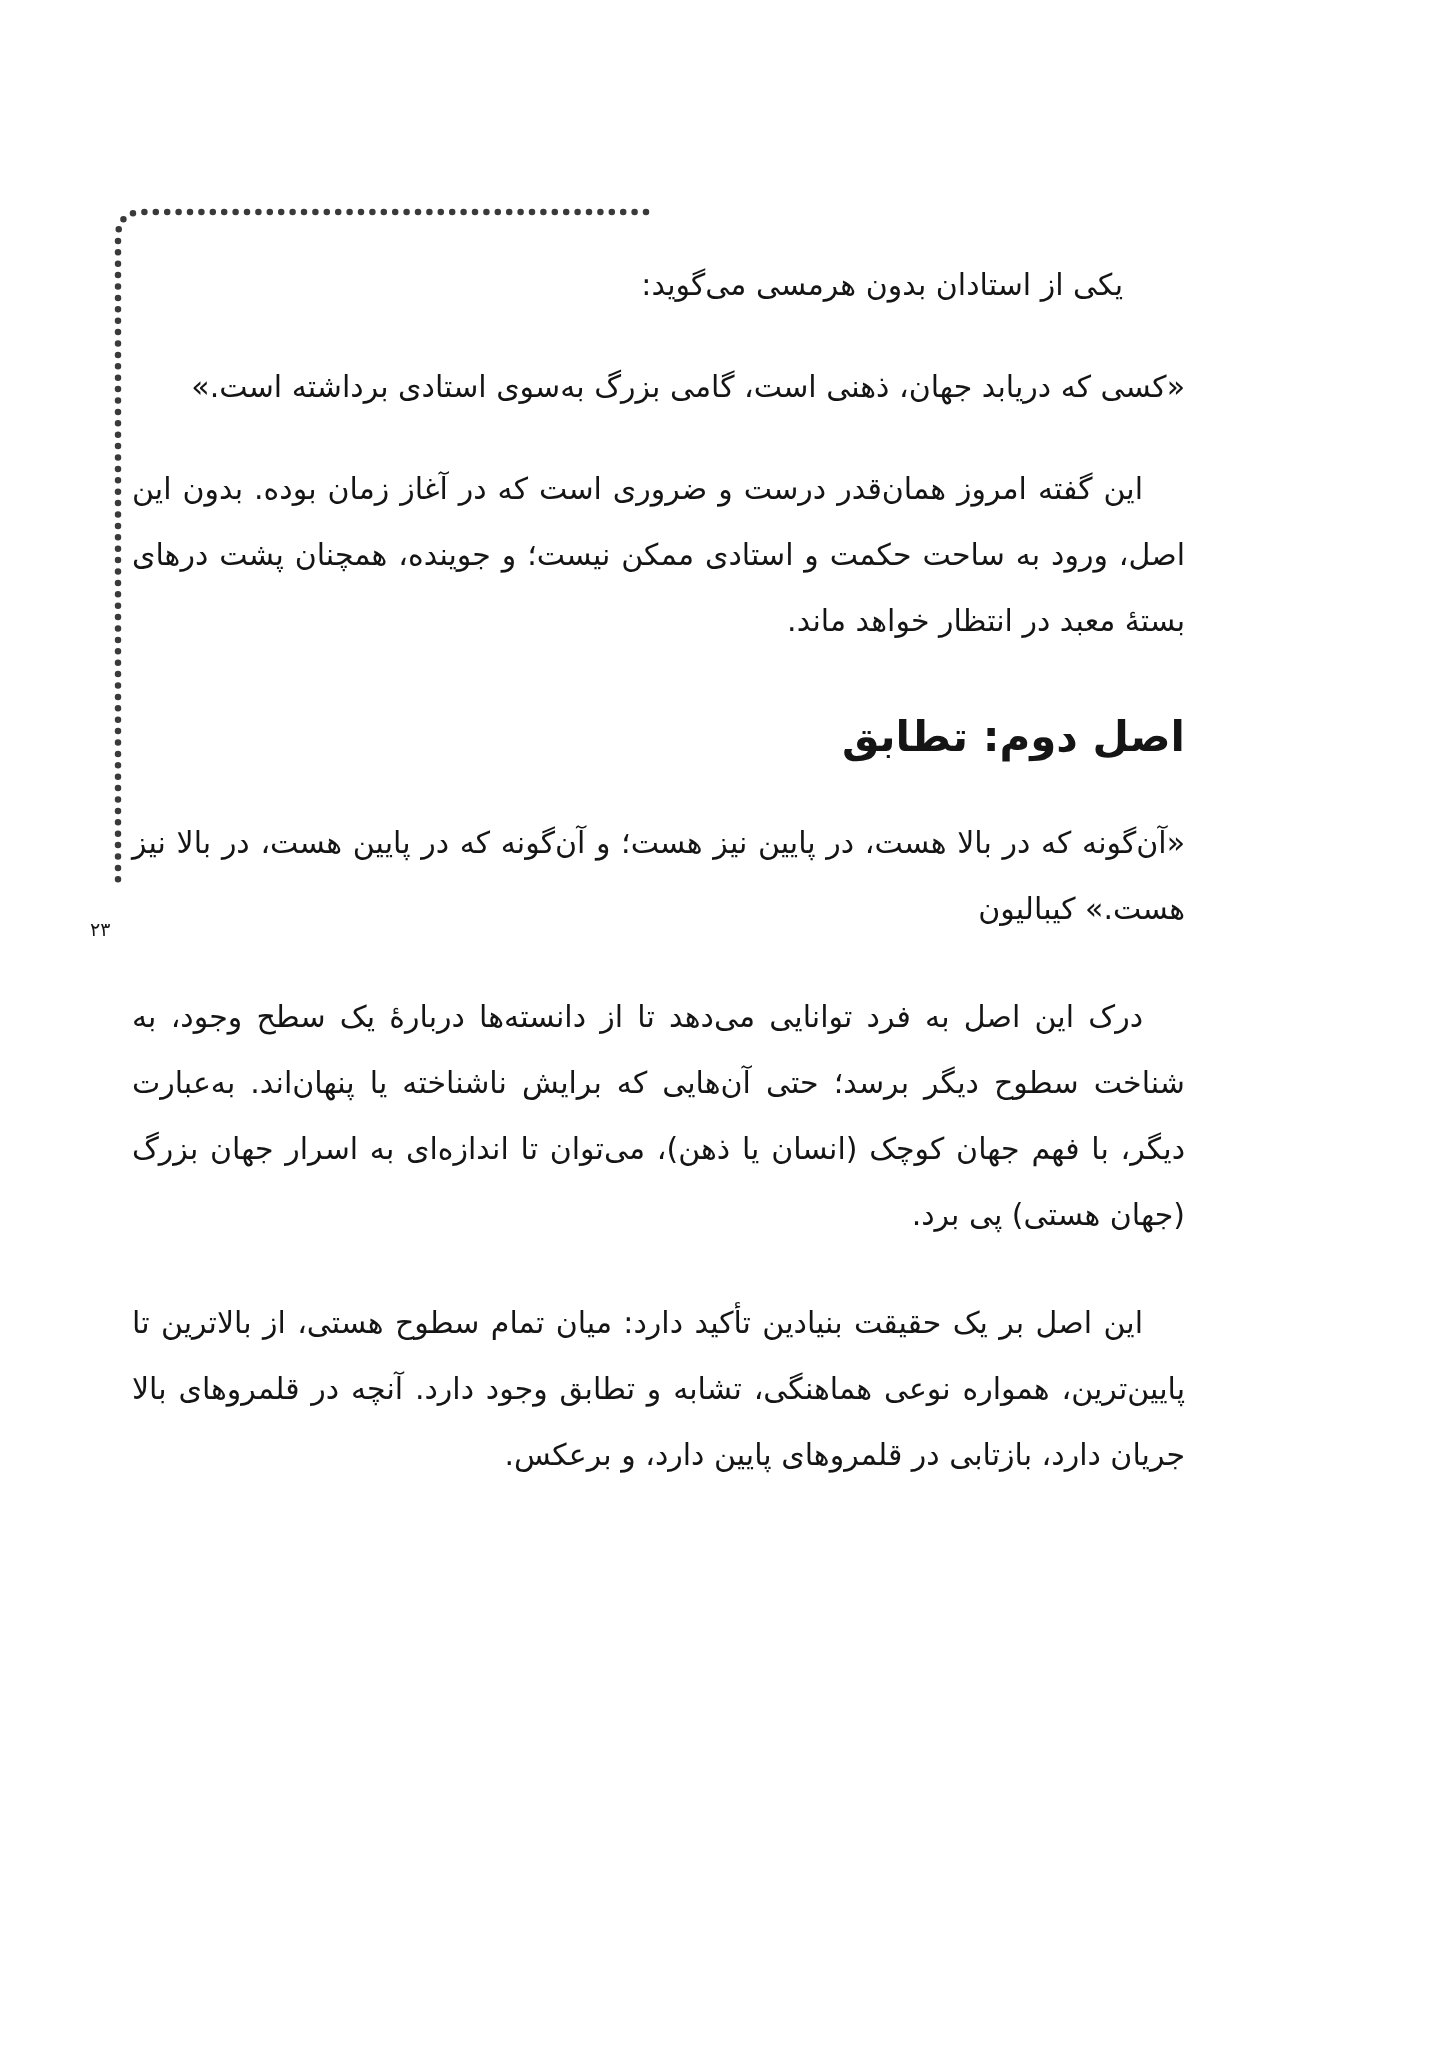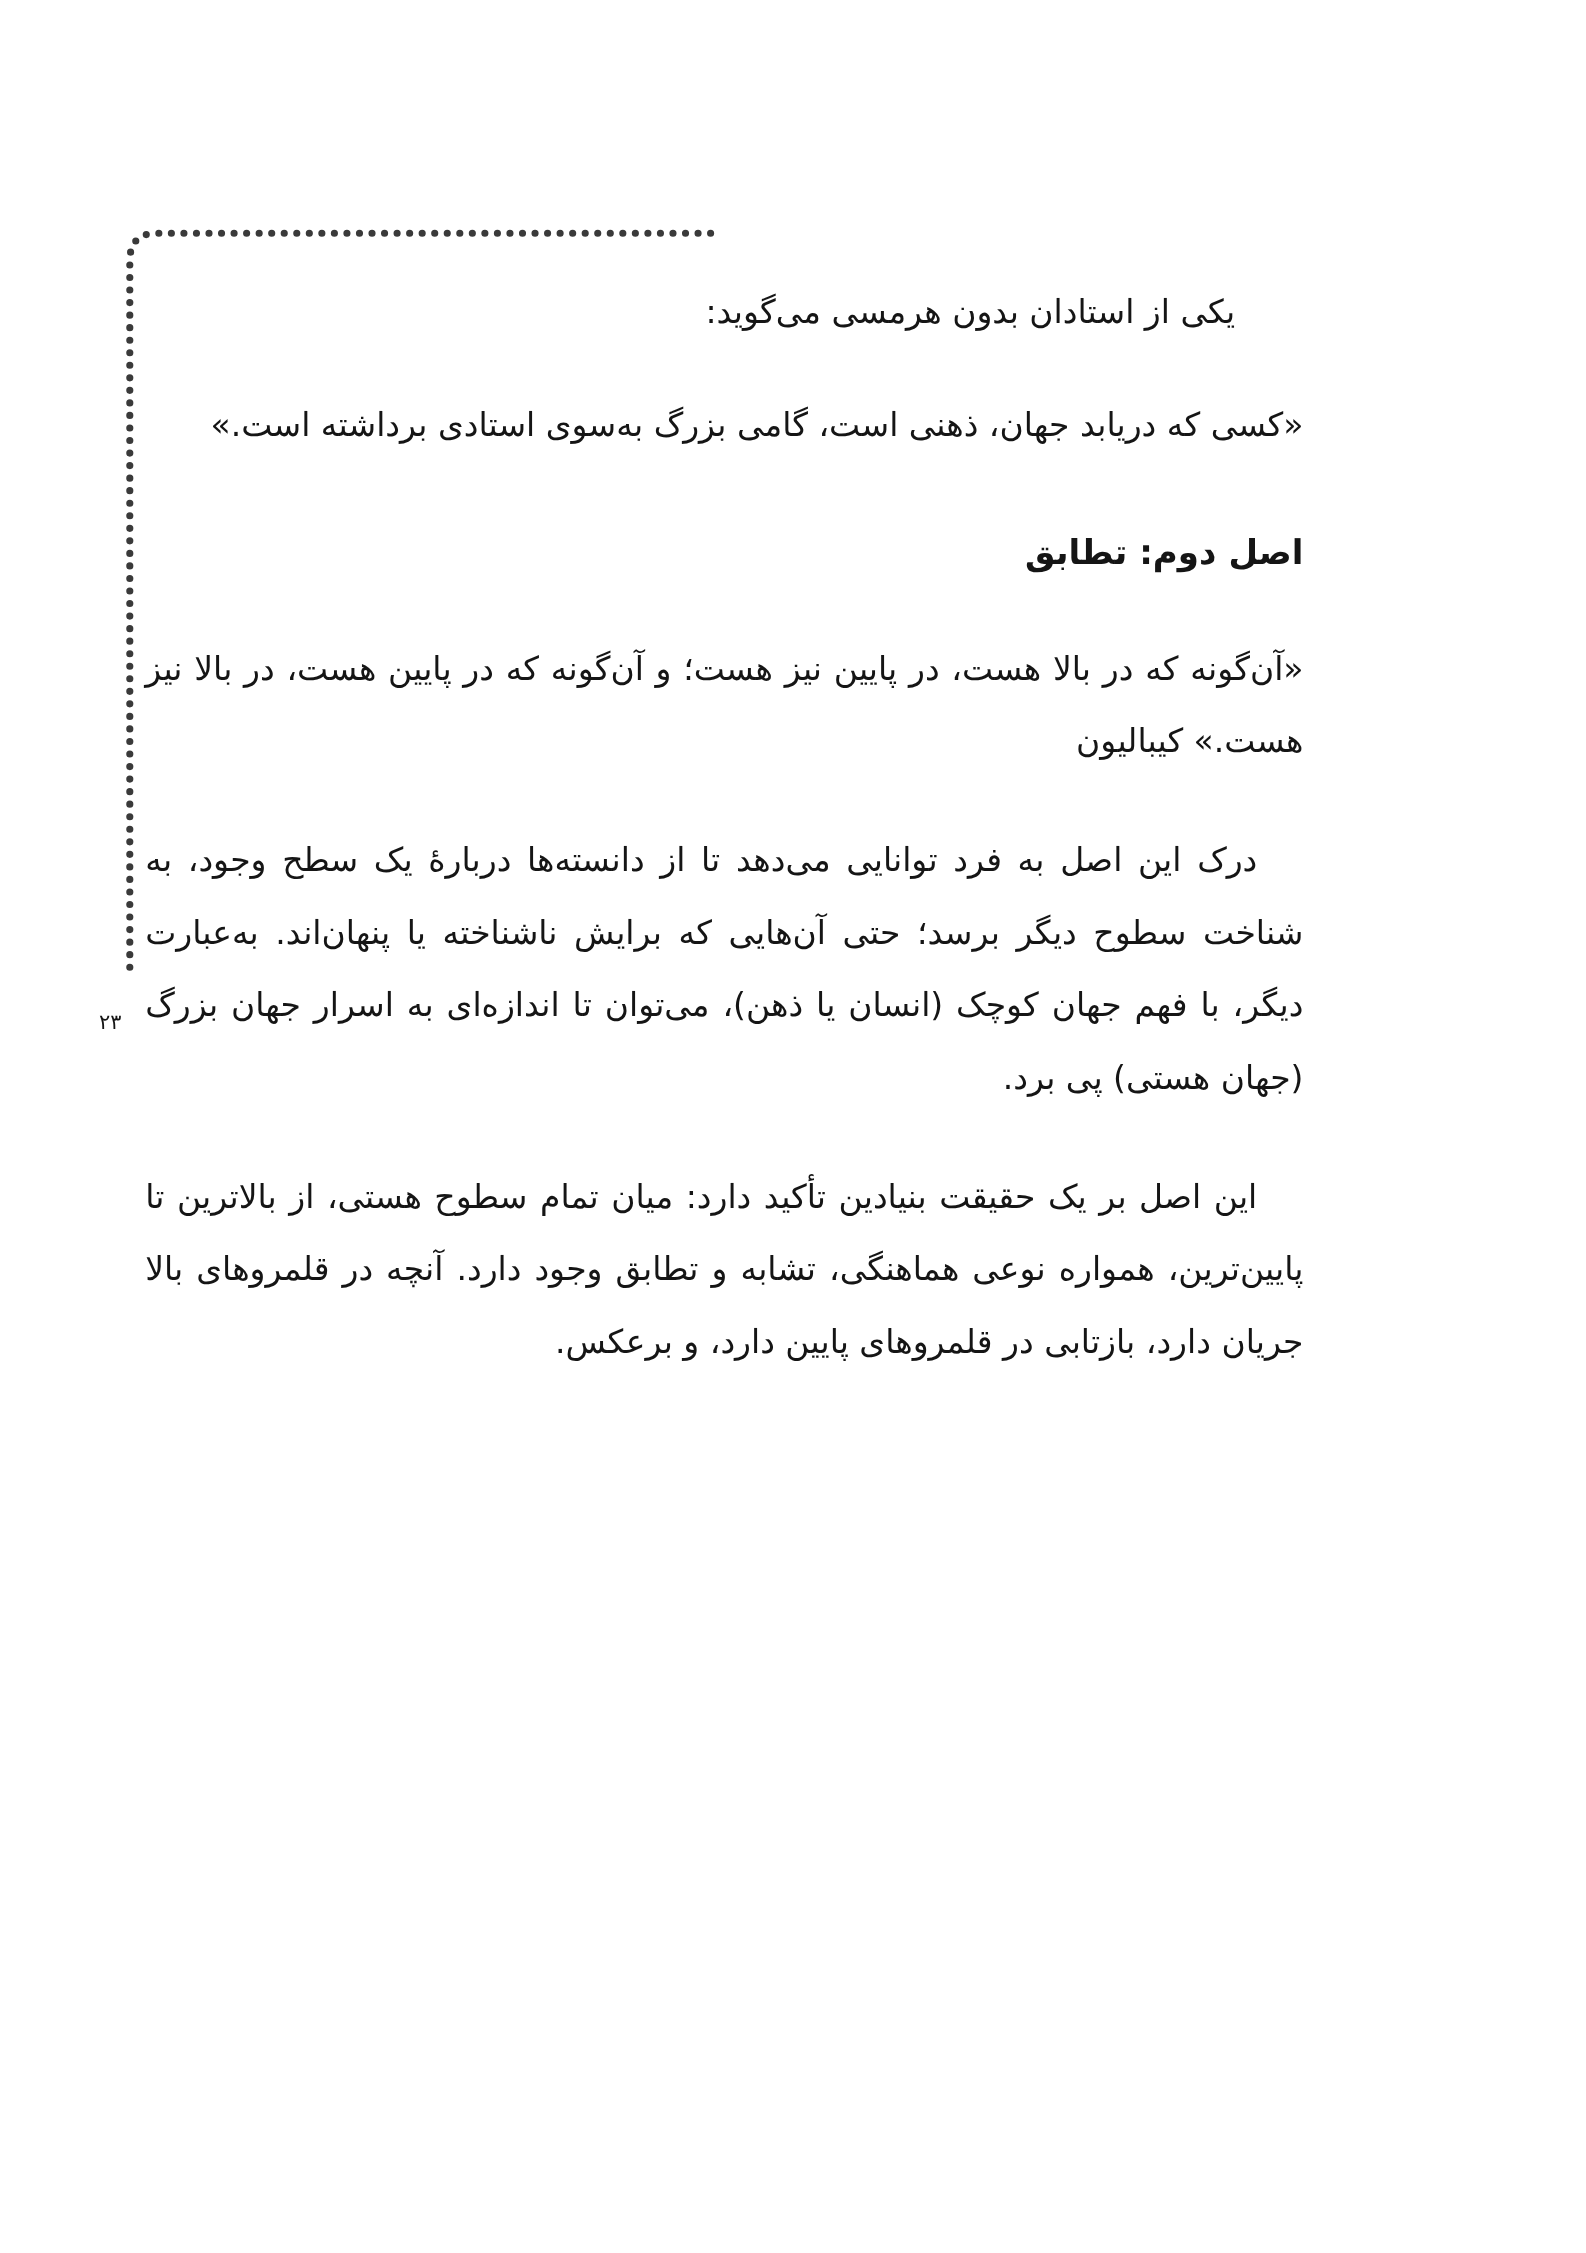--- a/index.html
+++ b/index.html
@@ -52,39 +52,40 @@
     text-indent: 0;
   }
   .para {
     text-indent: 42px;
   }
   .gap-sm { margin-top: 36px !important; }
   .gap-md { margin-top: 42px !important; }
   .gap-xl { margin-top: 140px !important; }
   .heading {
     margin-top: 52px !important;
-    font-size: 31px;
+    font-size: 42px;
     font-weight: 700;
     line-height: 62px;
     text-align: right;
   }
 </style>
 </head>
 <body>
 
 <div class="page">
 
   <svg class="corner-border" width="1442" height="2048" viewBox="0 0 1442 2048" aria-hidden="true">
     <path d="M 646 212 H 143 Q 118 212 118 237 V 881" fill="none" stroke="#3a3a3a" stroke-width="6.5" stroke-linecap="round" stroke-dasharray="0 11.4"></path>
   </svg>
 
   <div class="page-num">۲۳</div>
 
   <div class="content">
     <p class="intro">یکی از استادان بدون هرمسی می‌گوید:</p>
     <p class="quote gap-sm">«کسی که دریابد جهان، ذهنی است، گامی بزرگ به‌سوی استادی برداشته است.»</p>
+    <p class="para gap-sm">این گفته امروز همان‌قدر درست و ضروری است که در آغاز زمان بوده. بدون این اصل، ورود به ساحت حکمت و استادی ممکن نیست؛ و جوینده، همچنان پشت درهای بستۀ معبد در انتظار خواهد ماند.</p>
     <h2 class="heading">اصل دوم: تطابق</h2>
     <p class="quote gap-md">«آن‌گونه که در بالا هست، در پایین نیز هست؛ و آن‌گونه که در پایین هست، در بالا نیز هست.» کیبالیون</p>
     <p class="para gap-md">درک این اصل به فرد توانایی می‌دهد تا از دانسته‌ها دربارۀ یک سطح وجود، به شناخت سطوح دیگر برسد؛ حتی آن‌هایی که برایش ناشناخته یا پنهان‌اند. به‌عبارت دیگر، با فهم جهان کوچک (انسان یا ذهن)، می‌توان تا اندازه‌ای به اسرار جهان بزرگ (جهان هستی) پی برد.</p>
     <p class="para gap-md">این اصل بر یک حقیقت بنیادین تأکید دارد: میان تمام سطوح هستی، از بالاترین تا پایین‌ترین، همواره نوعی هماهنگی، تشابه و تطابق وجود دارد. آنچه در قلمروهای بالا جریان دارد، بازتابی در قلمروهای پایین دارد، و برعکس.</p>
   </div>
 
 </div>
 
 </body></html>

